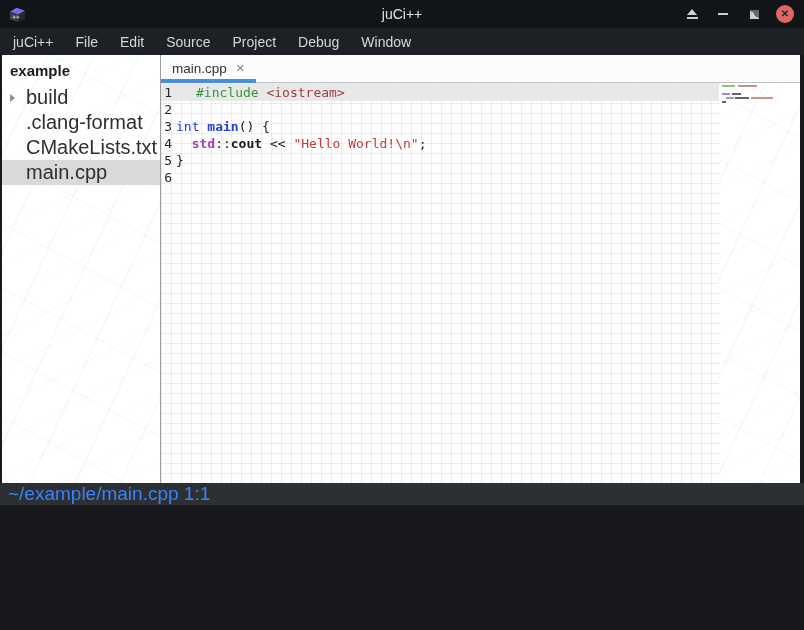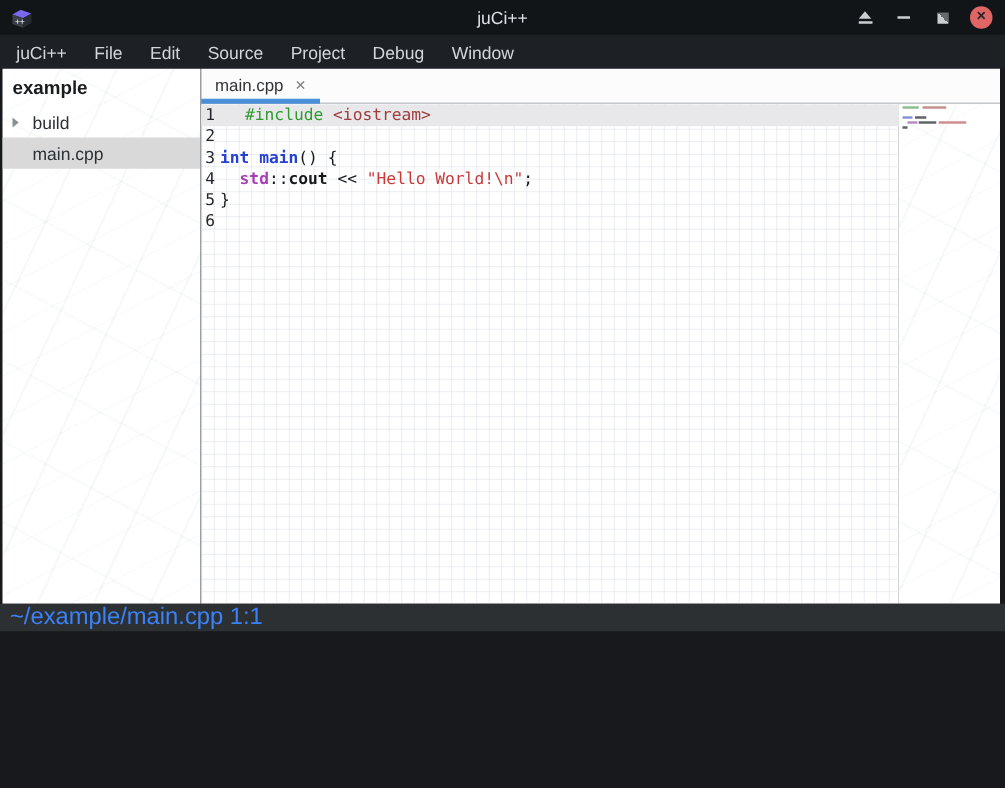--- a/index.html
+++ b/index.html
@@ -38,21 +38,21 @@
   .streaks { background-color:#ffffff;
     background-image:
       repeating-linear-gradient(115deg, rgba(150,170,165,0.07) 0 2px, transparent 2px 41px),
       repeating-linear-gradient(28deg,  rgba(150,170,165,0.05) 0 2px, transparent 2px 57px),
       repeating-linear-gradient(152deg, rgba(150,170,165,0.06) 0 1px, transparent 1px 31px); }
 
   
   .sidebar { width:158px; flex:none; overflow:hidden; }
   .sidebar-header { font-size:15px; font-weight:bold; color:#1a1d20; padding:7px 8px 6px; }
   .tree-item { position:relative; height:25px; display:flex; align-items:center;
-    padding-left:24px; font-size:14px; color:#2b3035; cursor:default; }
+    padding-left:24px; font-size:20px; color:#2b3035; cursor:default; }
   .tree-item.selected { background:#d9d9d9; }
   .expander { position:absolute; left:8px; top:50%; transform:translateY(-50%);
     width:0; height:0; border-top:4px solid transparent; border-bottom:4px solid transparent;
     border-left:5px solid #8a8f94; }
 
   .vsep { width:1px; flex:none; background:#9b9e a0; background:#9b9ea0; }
 
   
   .main { flex:1; display:flex; flex-direction:column; min-width:0; }
   .tabbar { height:28px; flex:none; background:#fcfcfd; border-bottom:1px solid #c2c4c6;
@@ -73,21 +73,21 @@
     font-family:"DejaVu Sans Mono", monospace; font-size:13px; line-height:17px;
     padding-top:1px; cursor:text; }
   .code-line { display:flex; height:17px; white-space:pre; }
   .code-line.hl { background:#e8e8ea; }
   .gutter { width:13px; flex:none; text-align:right; padding-right:2px;
     color:#23272b; }
   .code { padding-left:2px; }
   .tk-pl  { color:#17191c; }
   .tk-pp  { color:#2d9b2d;margin-left:20px; }
   .tk-inc { color:#a03c3c; }
-  .tk-kw  { color:#2540d2; font-weight:bold;text-align:center; }
+  .tk-kw  { color:#2540d2; font-weight:normal;text-align:center; }
   .tk-fn  { color:#2540d2;font-weight:bold; }
   .tk-ns  { color:#a63fb4; font-weight:bold; }
   .tk-id  { color:#17191c; font-weight:bold; }
   .tk-str { color:#c93a3a; }
 
   .overview { width:81px; flex:none; padding:2px 0 0 3px; }
   .mm-row { height:2px; margin-bottom:2px; display:flex; }
   .mm-bar { height:2px; flex:none; }
   .mm-g { background:#8fbe8f; } .mm-m { background:#c49090; }
   .mm-b { background:#8894d6; } .mm-k { background:#5f6468; }
@@ -143,20 +143,26 @@
 
   <div class="body">
 
     <div class="sidebar streaks">
       <div class="sidebar-header">example</div>
       <div id="tree">
           <div class="tree-item">
             <span class="expander"></span>
             <span class="tree-label">build</span>
           </div>
+          <div class="tree-item">
+            <span class="tree-label">.clang-format</span>
+          </div>
+          <div class="tree-item">
+            <span class="tree-label">CMakeLists.txt</span>
+          </div>
           <div class="tree-item selected">
             <span class="tree-label">main.cpp</span>
           </div>
         </div>
     </div>
 
     <div class="vsep"></div>
 
     <div class="main">
 

